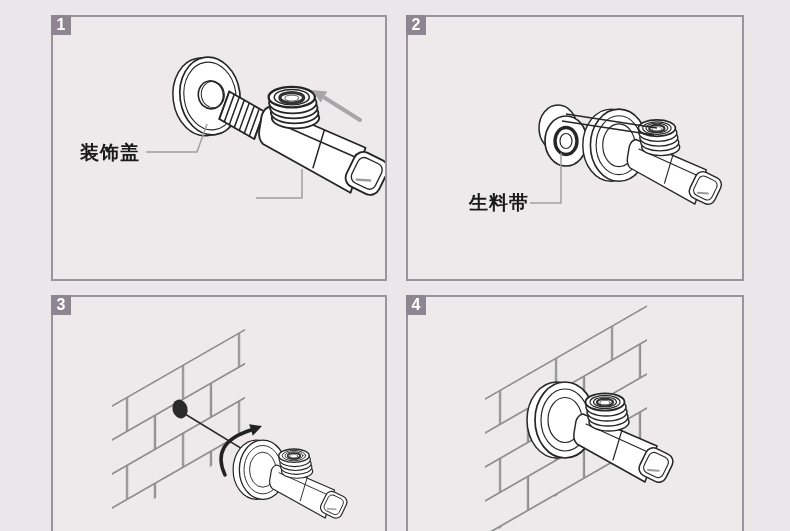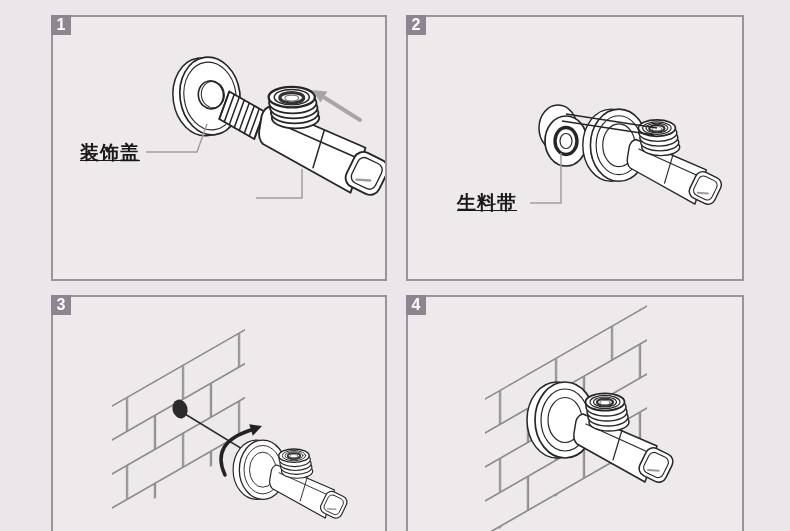--- a/index.html
+++ b/index.html
@@ -16,21 +16,21 @@
   .panel-3{left:51px;top:295px;width:336px;height:260px;}
   .panel-4{left:406px;top:295px;width:338px;height:260px;}
   .badge{
     position:absolute;left:-2px;top:-2px;width:20px;height:20px;
     background:#8d8691;color:#ffffff;
     font:bold 16px/20px "Liberation Sans",sans-serif;text-align:center;
   }
   .panel svg{position:absolute;left:0;top:0;display:block;}
   .cn-label{
     position:absolute;color:#1a1a1a;font-weight:bold;font-size:19px;line-height:22px;
-    letter-spacing:1px;white-space:nowrap;text-decoration:underline;
+    letter-spacing:1px;white-space:nowrap;
   }
 </style>
 </head>
 <body>
 
 <div class="stage">
 
   <svg width="0" height="0" style="position:absolute" aria-hidden="true">
     <defs>
       <pattern id="brickPat" width="56" height="68" patternUnits="userSpaceOnUse">
@@ -119,21 +119,21 @@
         <ellipse cx="158" cy="124" rx="11" ry="13.5" stroke-width="3.4"></ellipse>
         <ellipse cx="158" cy="124" rx="6" ry="7.5" stroke-width="1.2"></ellipse>
       </g>
 
       <use href="#valve-covered" transform="translate(171,75) scale(0.95)"></use>
 
       <path d="M158,97 L249,111 M154,104 L246,118" stroke="#262626" stroke-width="1.4" fill="none"></path>
 
       <path d="M122,186 L153,186 L153,136" stroke="#a29da1" stroke-width="1.5" fill="none"></path>
     </svg>
-    <div class="cn-label" style="left:49px;top:174px">生料带</div>
+    <div class="cn-label" style="left:61px;top:174px">生料带</div>
   </div>
 
   <div class="panel panel-3">
     <div class="badge">3</div>
     <svg width="332" height="256" viewBox="0 0 332 256">
 
       <g transform="matrix(1,-0.574,0,1,59,108)">
         <rect x="0" y="0" width="133" height="118" fill="url(#brickPat)"></rect>
       </g>
 

